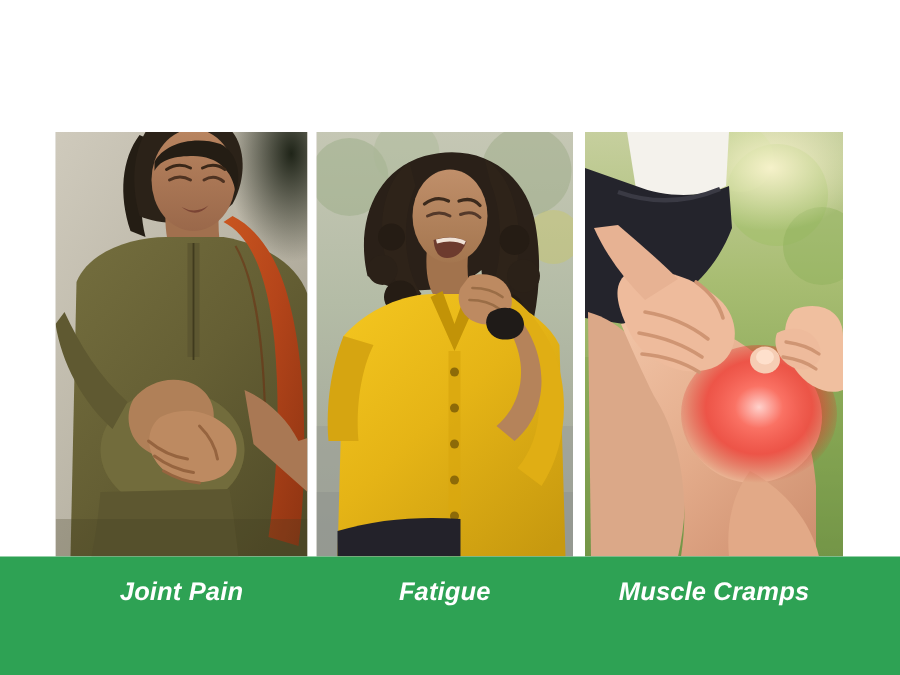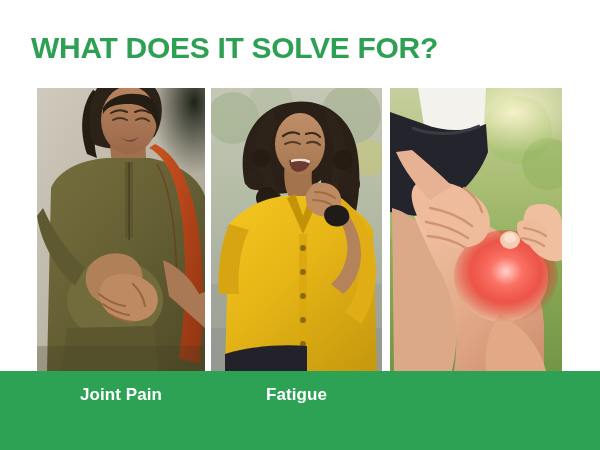--- a/index.html
+++ b/index.html
@@ -71,31 +71,31 @@
   .footer-label {
     position: absolute;
     top: 13px;
     font-size: 17px;
     line-height: 22px;
     font-weight: 700;
     color: #ffffff;
     text-align: center;
     white-space: nowrap;
     letter-spacing: 0.1px;
+    font-style: italic;
   }
   #footer-label-1 { left: 37px;  width: 168px; }
   #footer-label-2 { left: 211px; width: 171px; text-align: center; }
   #footer-label-3 { left: 390px; width: 172px; }
 </style>
 </head>
 <body>
 
 <div id="slide">
 
-  <div id="page-title">WHAT DOES IT SOLVE FOR?</div>
 
   <div id="photo-strip">
 
     <div class="photo-card" id="photo-card-1">
       <svg class="photo-canvas" viewBox="0 0 168 283" preserveAspectRatio="xMidYMid slice">
         <defs>
           <linearGradient id="p1bg" x1="0" y1="0" x2="1" y2="1">
             <stop offset="0%" stop-color="#cfcabc"></stop>
             <stop offset="55%" stop-color="#b8b3a4"></stop>
             <stop offset="100%" stop-color="#9d9888"></stop>
@@ -308,15 +308,16 @@
         <ellipse cx="120" cy="152" rx="10" ry="9" fill="#f6cdb4"></ellipse>
         <ellipse cx="120" cy="150" rx="6" ry="5" fill="#ffe3d0" opacity="0.85"></ellipse>
       </svg>
     </div>
 
   </div>
 
   <div id="footer-band">
     <div class="footer-label" id="footer-label-1">Joint Pain</div>
     <div class="footer-label" id="footer-label-2">Fatigue</div>
+    <div class="footer-label" id="footer-label-3">Muscle Cramps</div>
   </div>
 
 </div>
 
 </body></html>

